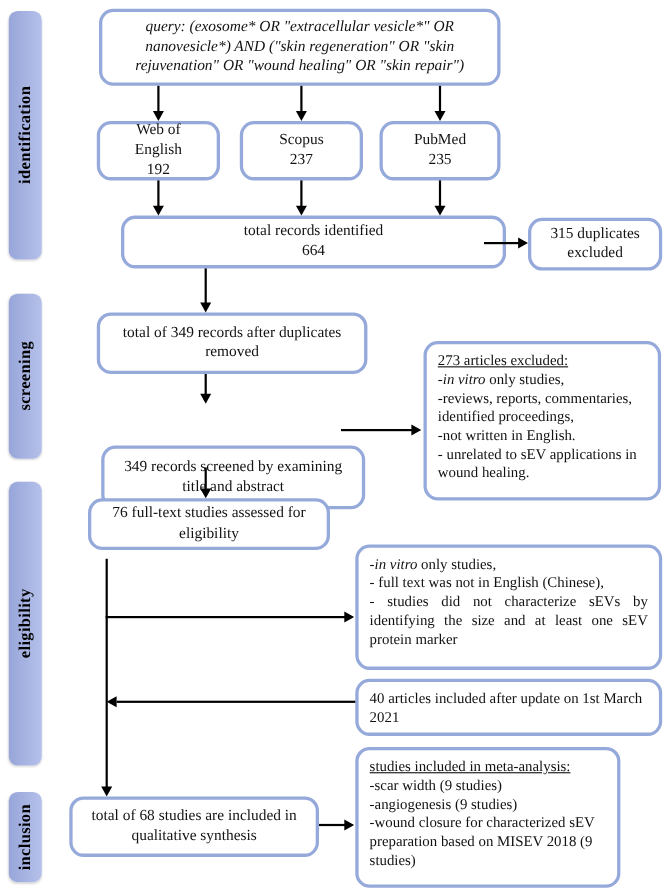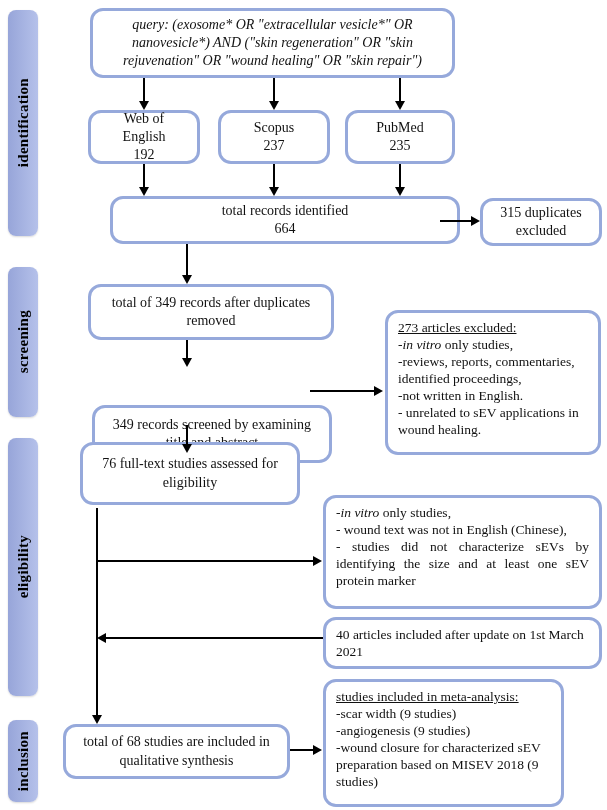--- a/index.html
+++ b/index.html
@@ -104,27 +104,27 @@
   </div>
 
   <div class="box list" style="left:385px;top:310px;width:216px;height:145px;">
     <div class="title">273 articles excluded:</div>
     <div><span>-</span><span class="it">in vitro</span><span> only studies,</span></div>
     <div>-reviews, reports, commentaries, identified proceedings,</div>
     <div>-not written in English.</div>
     <div>- unrelated to sEV applications in  wound healing.</div>
   </div>
 
-  <div class="box" style="left:80px;top:442px;width:220px;height:63px;">
+  <div class="box" style="left:80px;top:453px;width:220px;height:47px;">
     <div>76 full-text studies assessed for eligibility</div>
   </div>
 
   <div class="box list" style="left:323px;top:495px;width:279px;height:114px;">
     <div><span>-</span><span class="it">in vitro</span><span> only studies,</span></div>
-    <div>- wound text was not in English (Chinese),</div>
+    <div>- full text was not in English (Chinese),</div>
     <div class="jl">- studies did not characterize sEVs by identifying the size and at least one sEV protein marker</div>
   </div>
 
   <div class="box list" style="left:323px;top:617px;width:279px;height:52px;display:flex;align-items:flex-end;">
     <div>40 articles included after update on 1st March 2021</div>
   </div>
 
   <div class="box list" style="left:323px;top:679px;width:241px;height:128px;">
     <div class="title">studies included in meta-analysis:</div>
     <div>-scar width (9 studies)</div>

